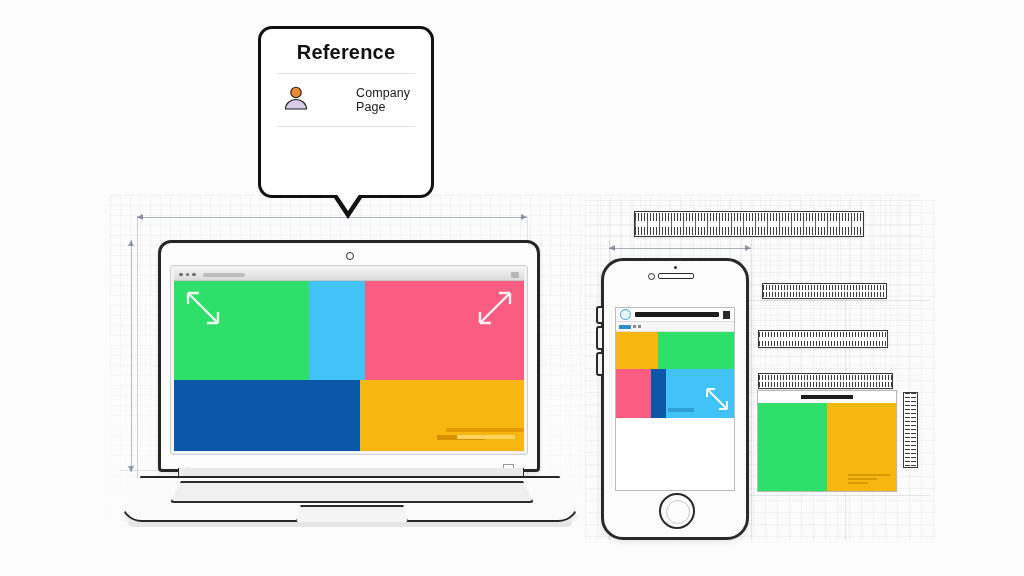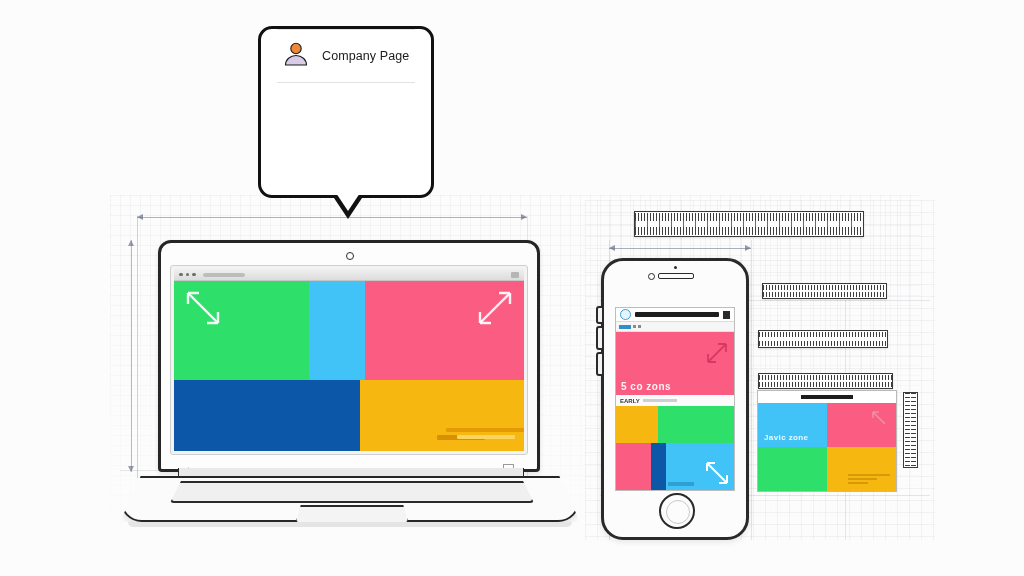--- a/index.html
+++ b/index.html
@@ -56,21 +56,21 @@
     position:absolute;left:258px;top:26px;width:176px;height:172px;
     background:#fff;border:3.5px solid #111;border-radius:14px;
     box-sizing:border-box;z-index:40;
   }
   .callout-title{
     text-align:center;font-size:20px;font-weight:bold;color:#111;
     letter-spacing:.2px;padding:12px 0 9px;
   }
   .callout-rule{height:1px;background:#e3e3e3;margin:0 16px;}
   .callout-row{display:flex;align-items:center;gap:13px;padding:11px 0 11px 22px;}
-  .callout-label{font-size:12.5px;color:#1b1b1b;letter-spacing:.1px;}
+  .callout-label{font-size:12.5px;color:#1b1b1b;letter-spacing:.1px;margin-left:34px;}
   .tail{
     position:absolute;left:332px;top:195px;width:0;height:0;z-index:41;
     border-left:16px solid transparent;border-right:16px solid transparent;
     border-top:24px solid #111;
   }
   .tail-in{
     position:absolute;left:336px;top:193px;width:0;height:0;z-index:42;
     border-left:12px solid transparent;border-right:12px solid transparent;
     border-top:18px solid #fff;
   }
@@ -222,20 +222,21 @@
   <div class="guide v faint" style="left:845px;top:300px;height:240px;"></div>
   <div class="guide h faint" style="left:600px;top:300px;width:330px;"></div>
   <div class="guide h faint" style="left:600px;top:495px;width:330px;"></div>
 
   <div class="measure" style="left:137px;top:217px;width:390px;"></div>
   <div class="measure" style="left:609px;top:248px;width:142px;"></div>
   <div class="measure-v" style="left:131px;top:240px;height:232px;"></div>
   <div class="measure-v" style="left:534px;top:250px;height:210px;"></div>
 
   <div class="callout">
+    <div class="callout-title">Reference</div>
     <div class="callout-rule"></div>
 
     <div class="callout-row">
       <span>
         <svg width="26" height="26" viewBox="0 0 26 26">
           <circle cx="13" cy="7.5" r="5.2" fill="#ed8836" stroke="#1d1d1d" stroke-width="1.1"></circle>
           <path d="M2.5 24 A10.5 9.5 0 0 1 23.5 24 Z" fill="#d8cce8" stroke="#1d1d1d" stroke-width="1.1"></path>
         </svg>
       </span>
       <span class="callout-label">Company Page</span>
@@ -323,32 +324,20 @@
           <span class="p-logo"></span>
           <span class="p-urlbar"></span>
           <span class="p-menu"></span>
         </div>
         <div class="p-subbar">
           <span class="p-sub-t"></span>
           <span class="p-sub-d"></span>
           <span class="p-sub-d"></span>
         </div>
 
-        <div class="p-hero" style="background:#fb5c81;">
-          <svg class="p-arrow" style="right:4px;top:8px;" viewBox="0 0 28 28">
-            <path d="M24 4 L6 22" stroke="#d63a63" stroke-width="1.8" fill="none"></path>
-            <path d="M24 4 L24 12 M24 4 L16 4" stroke="#d63a63" stroke-width="1.8" fill="none"></path>
-            <path d="M6 22 L6 14 M6 22 L14 22" stroke="#d63a63" stroke-width="1.8" fill="none"></path>
-          </svg>
-          <div class="p-hero-txt">5 co zons</div>
-          <div class="p-hero-sub">
-            <b>EARLY</b>
-            <i></i>
-          </div>
-        </div>
 
         <div class="p-grid">
           <div class="p-row">
             <div style="flex:36;background:#f7b711;"></div>
             <div style="flex:64;background:#2ee06a;"></div>
           </div>
           <div class="p-row" style="flex:1.35;position:relative;">
             <div style="flex:30;background:#fb5c81;"></div>
             <div style="flex:12;background:#0c57a8;"></div>
             <div style="flex:58;background:#42c3f7;position:relative;">
@@ -370,31 +359,20 @@
     <div class="p-btn" style="top:94px;height:20px;"></div>
   </div>
 
   <div class="card">
     <div class="card-frame">
       <div class="card-chrome">
         <span class="card-url"></span>
       </div>
       <div class="card-mosaic">
         <div class="card-row">
-          <div style="flex:50;background:#42c3f7;position:relative;">
-            <span class="card-txt">Javic zone</span>
-          </div>
-          <div style="flex:50;background:#fb5c81;position:relative;">
-            <svg style="position:absolute;right:8px;top:6px;width:18px;height:18px;" viewBox="0 0 18 18">
-              <path d="M3 3 L15 15" stroke="#f08fa6" stroke-width="1.6" fill="none"></path>
-              <path d="M3 3 L3 9 M3 3 L9 3" stroke="#f08fa6" stroke-width="1.6" fill="none"></path>
-            </svg>
-          </div>
-        </div>
-        <div class="card-row">
           <div style="flex:50;background:#2ee06a;"></div>
           <div style="flex:50;background:#f7b711;position:relative;">
             <div class="card-ui">
               <i style="width:100%;"></i>
               <i style="width:70%;"></i>
               <i style="width:48%;"></i>
             </div>
           </div>
         </div>
       </div>

